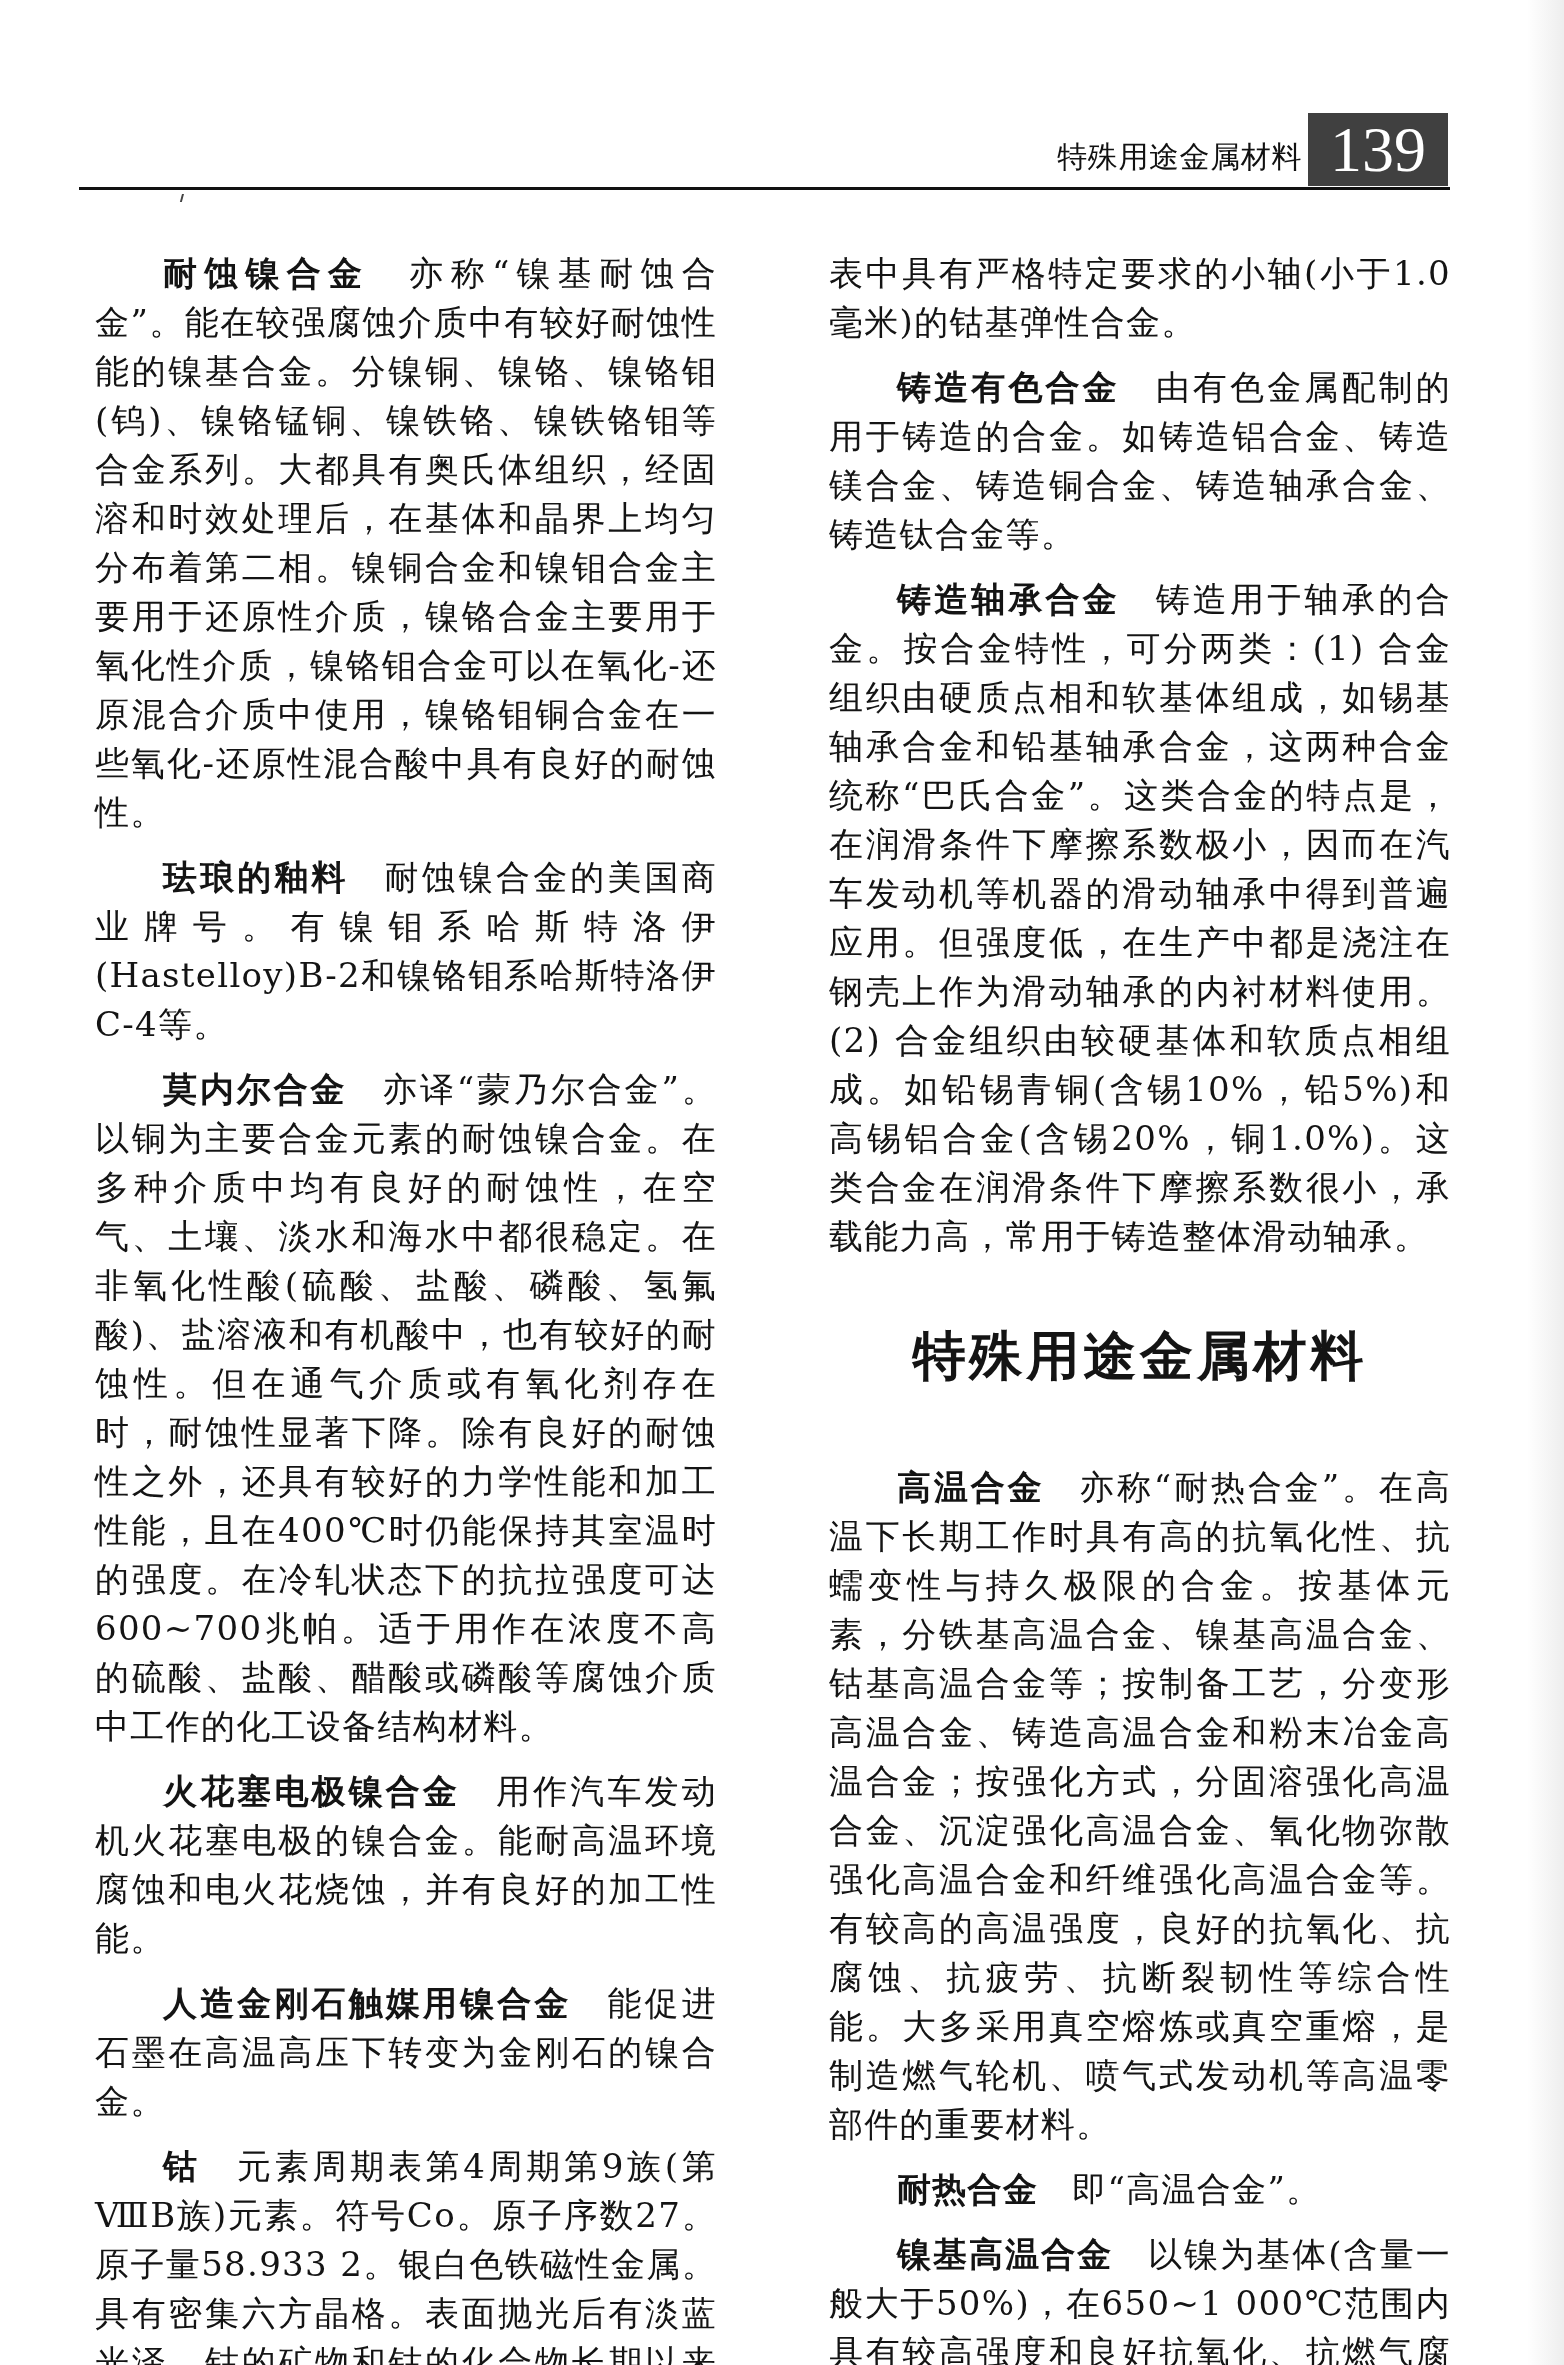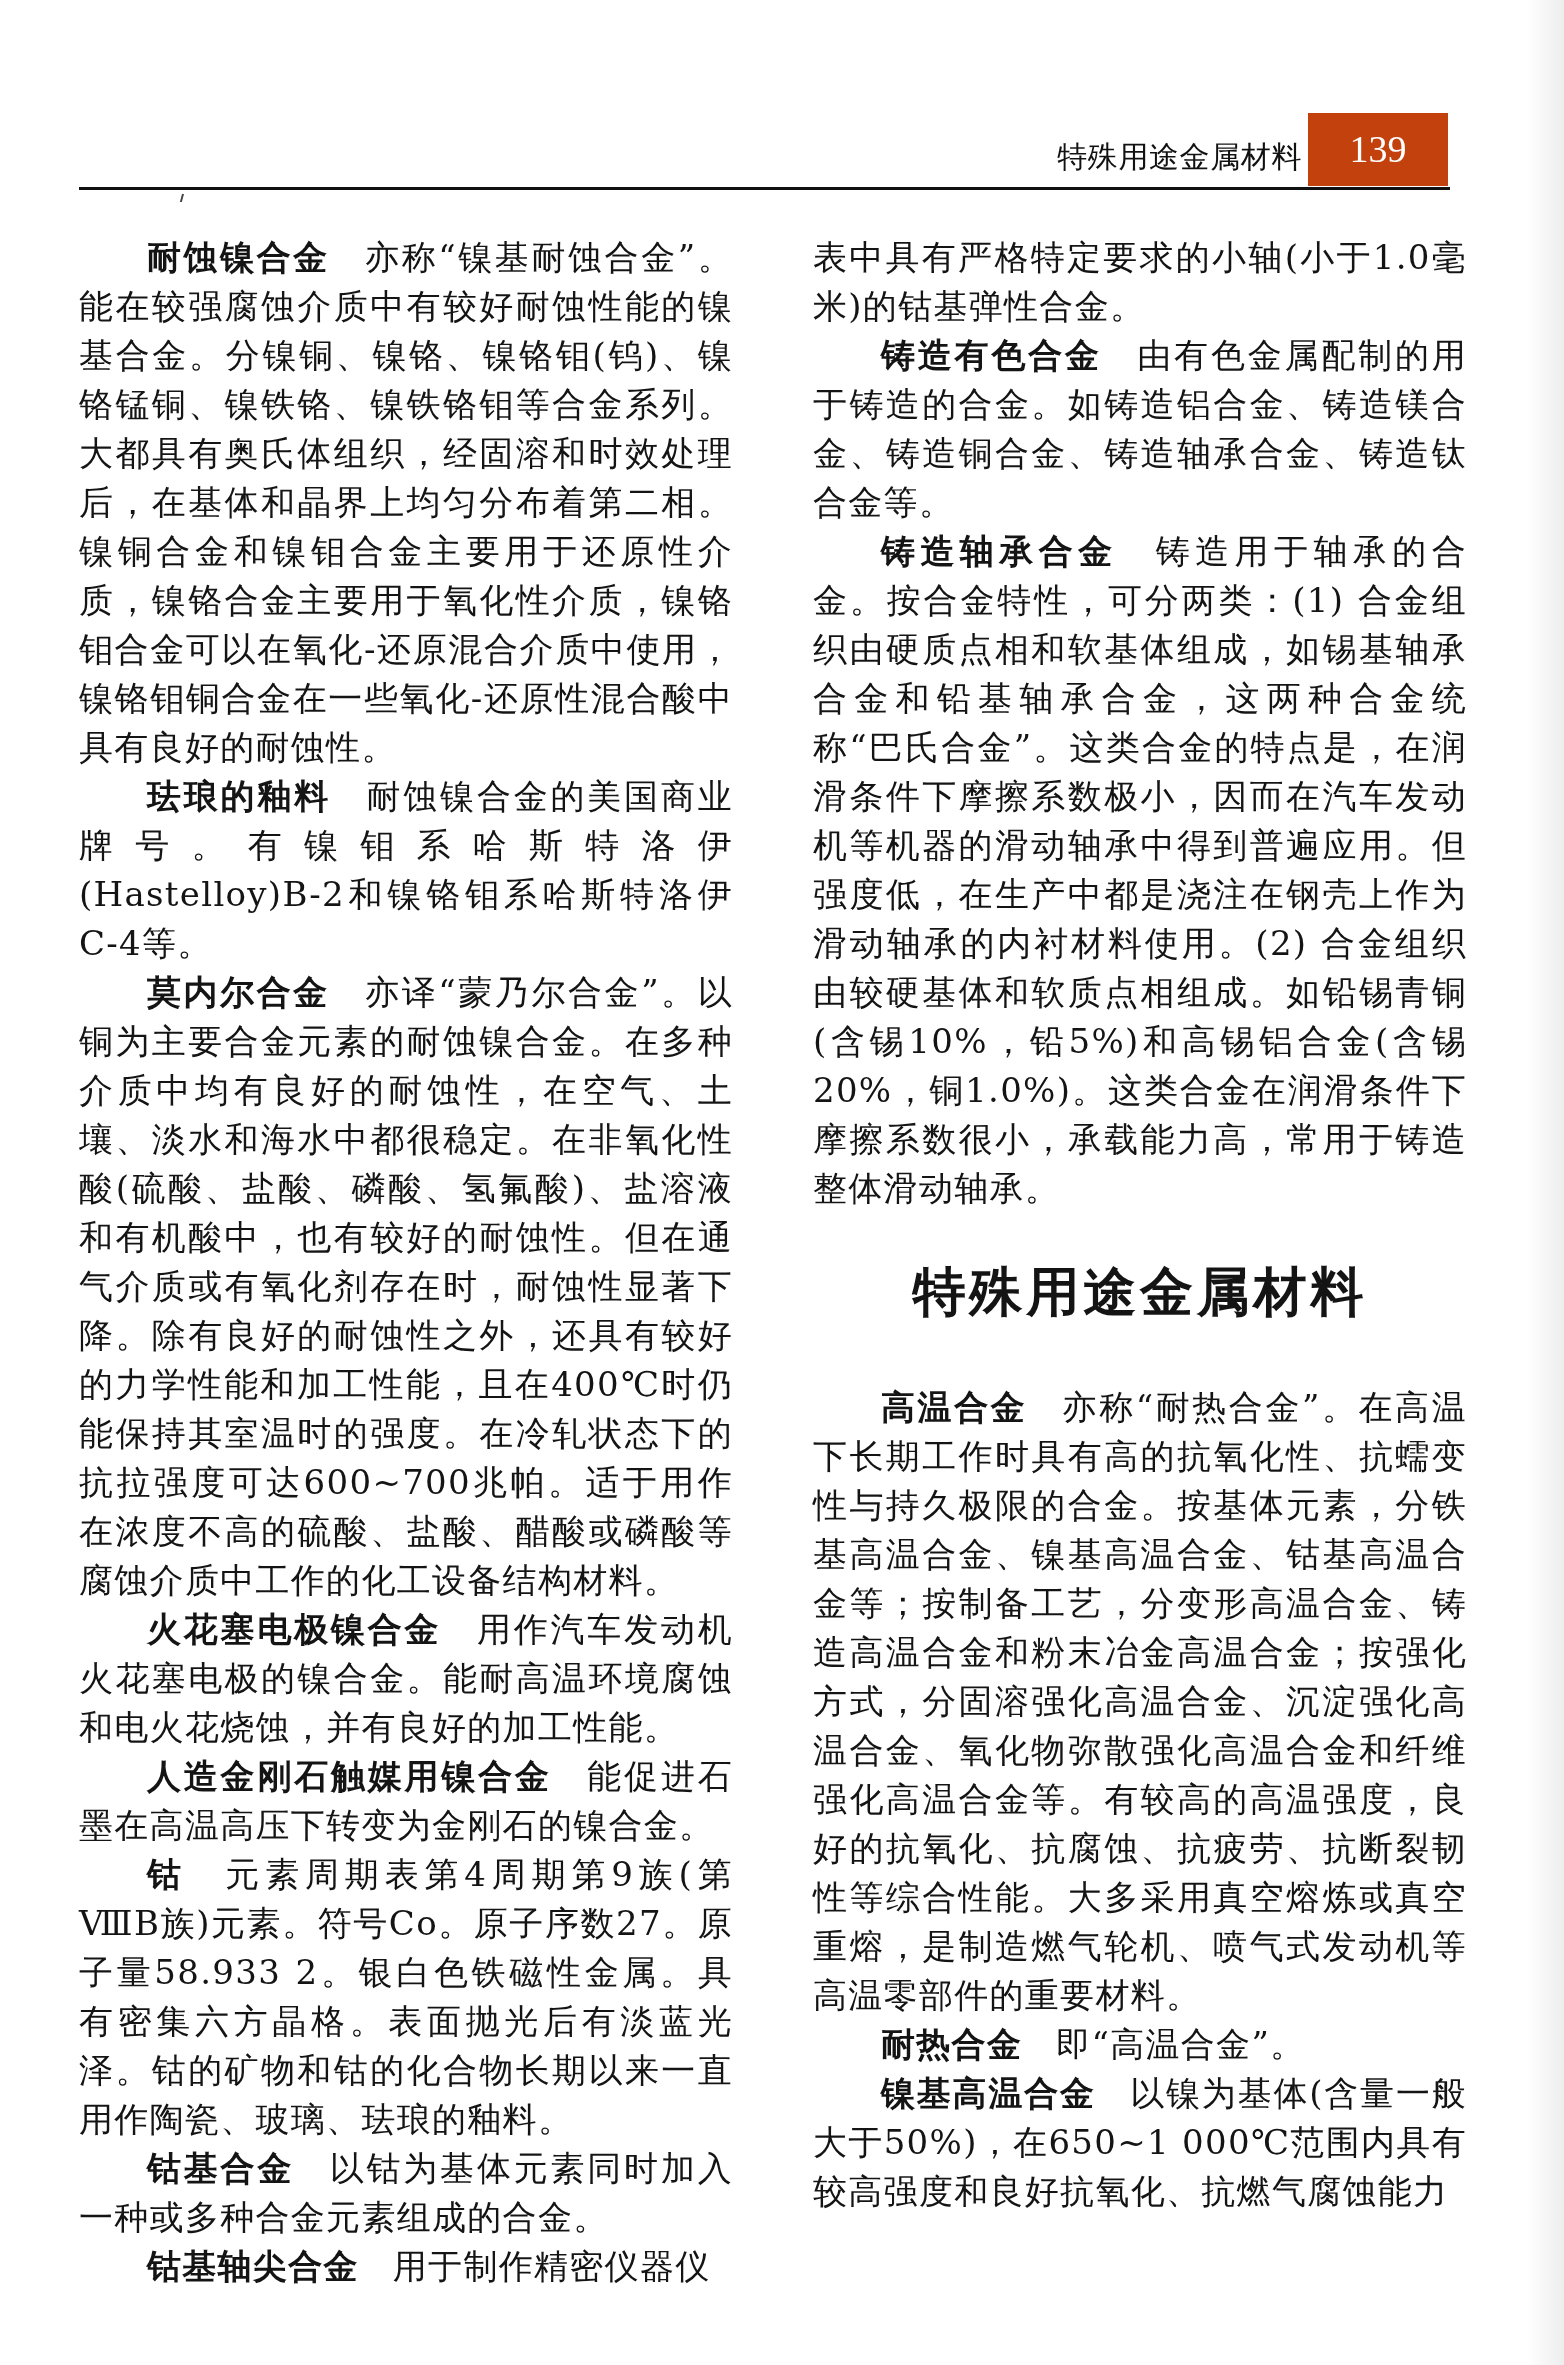--- a/index.html
+++ b/index.html
@@ -17,40 +17,40 @@
     background: linear-gradient(to right, rgba(255,255,255,0), rgba(225,225,225,0.6));
   }
   .running-head {
     position: absolute; left: 943px; top: 135px; width: 359px; height: 44px;
     text-align: right;
     font-family: "DejaVu Sans", "Liberation Sans", sans-serif;
     font-size: 30px; line-height: 44px; letter-spacing: 0.6px; color: #111;
   }
   .page-number-box {
     position: absolute; left: 1308px; top: 113px; width: 140px; height: 73px;
-    background: #c2410c; color: #fff;
+    background: #404040; color: #fff;
     font-family: "Liberation Serif", "DejaVu Serif", serif;
-    font-size: 38px; line-height: 73px; text-align: center;
+    font-size: 64px; line-height: 73px; text-align: center;
   }
   .header-rule {
     position: absolute; left: 79px; top: 187px; width: 1371px; height: 3.1px;
     background: #111;
   }
   .stray-mark {
     position: absolute; left: 181px; top: 194px; width: 1.9px; height: 7.5px; background: #444;
     transform: skewX(-15deg);
   }
   .column {
     position: absolute; top: 233px;
     font-size: 34px; line-height: 49px; letter-spacing: 1.3px;
     text-align: justify;
   }
   .col-left { left: 79px; width: 654px; }
   .col-right { left: 813px; width: 654px; }
-  .para { margin: 0; text-indent: 2em; }
+  .para { margin: 16px; text-indent: 2em; }
   .para.cont { text-indent: 0; }
   .term {
     font-family: "DejaVu Sans", "Liberation Sans", sans-serif;
     font-weight: bold; letter-spacing: 1.3px;
   }
   .gap { display: inline-block; width: 1em; }
   .section-title {
     margin: 0;
     height: 170px;
     padding-top: 44px;

